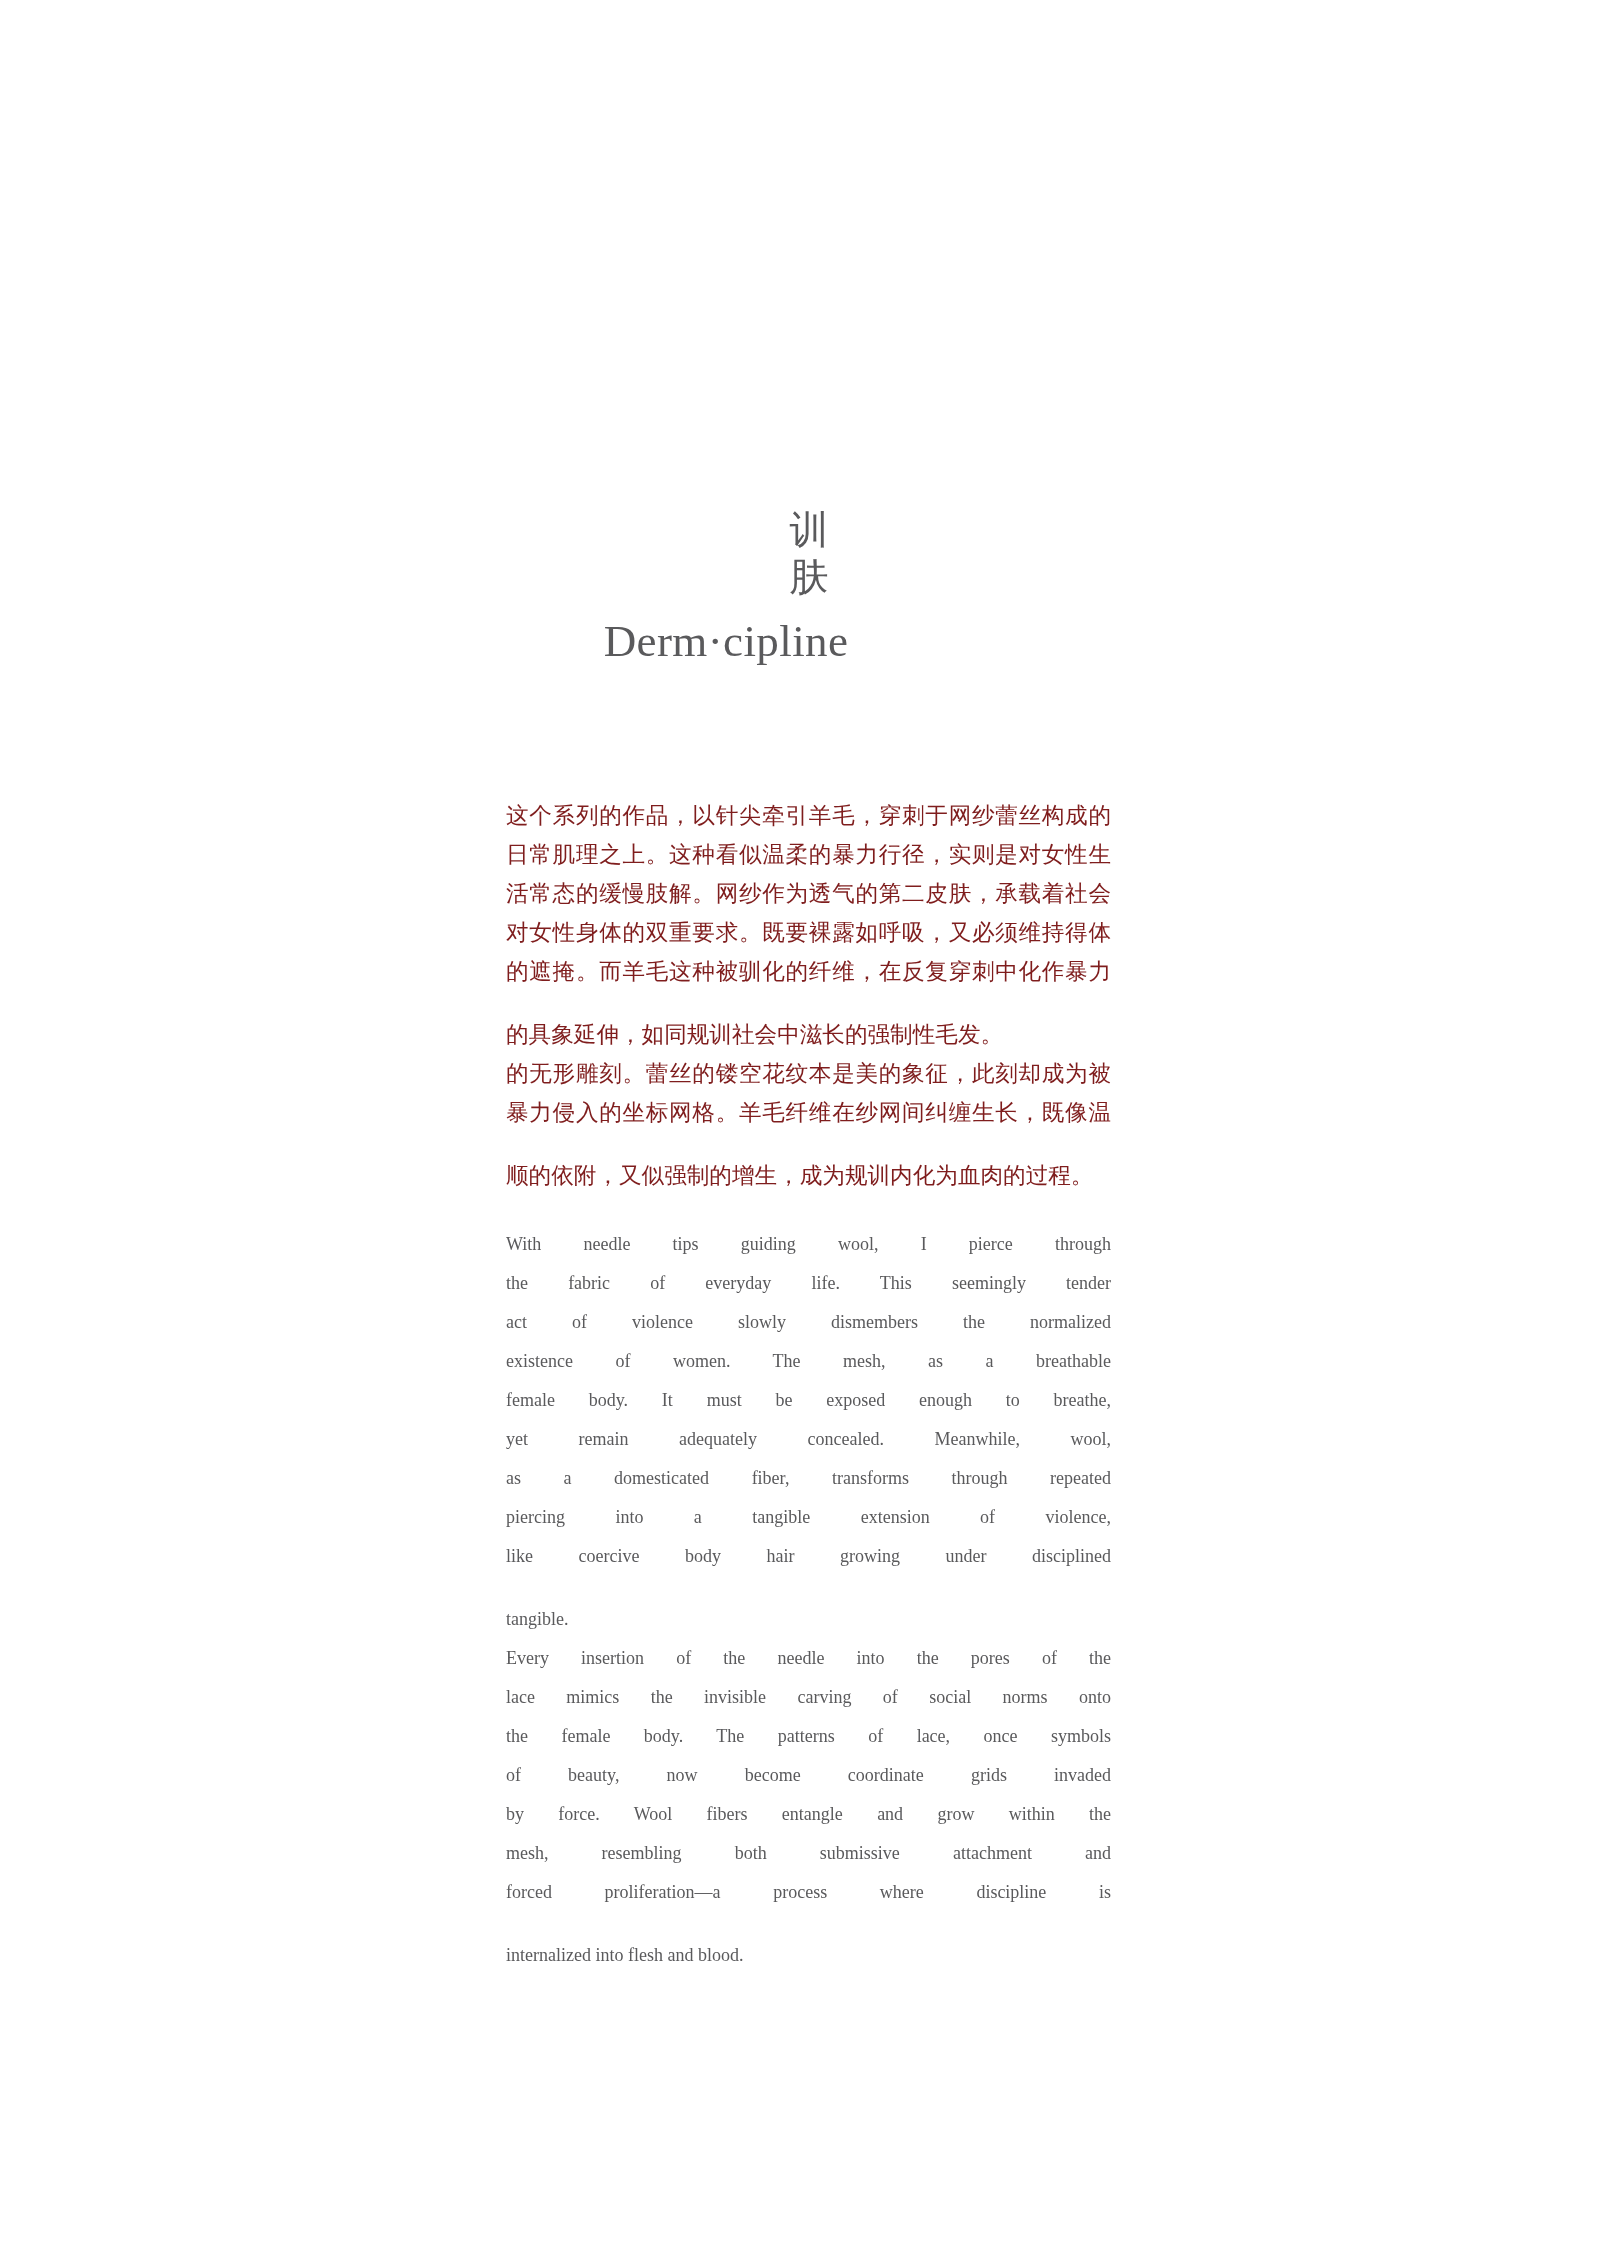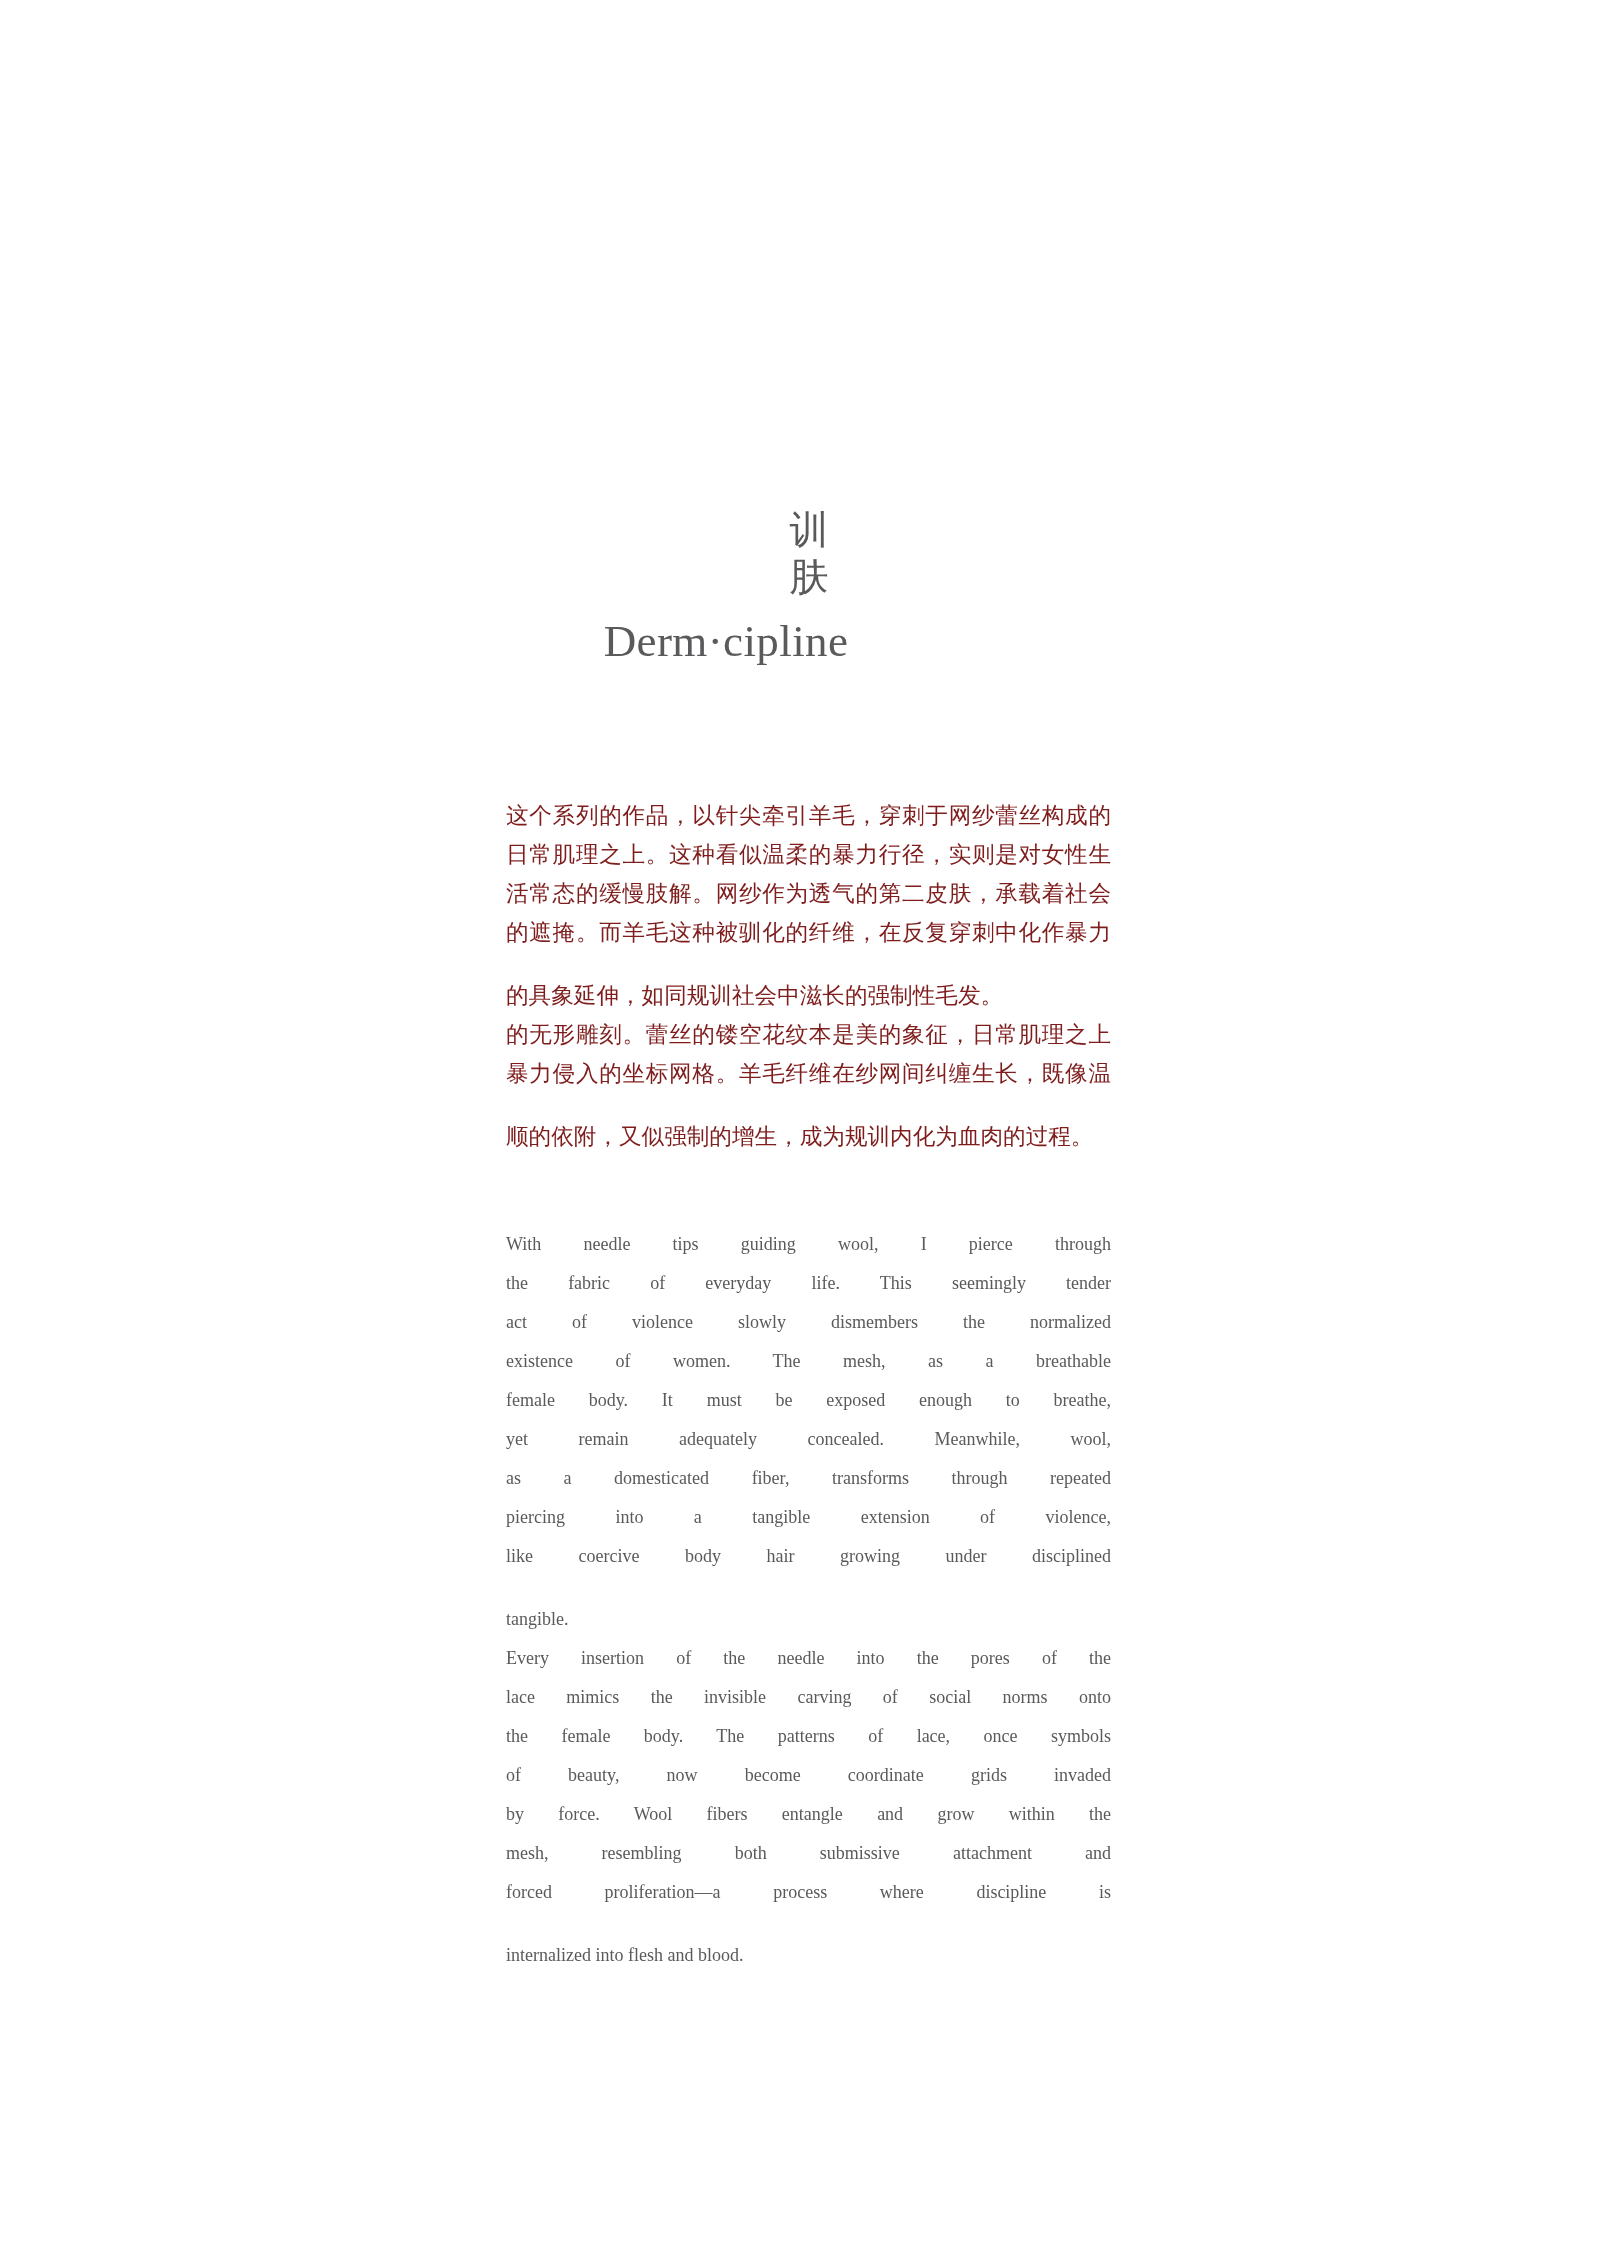--- a/index.html
+++ b/index.html
@@ -86,25 +86,26 @@
   <span class="ch">肤</span>
 </div>
 
 <div class="title-en">Derm·cipline</div>
 
 <div class="text-block cn-block">
   <div>
     <span class="line">这个系列的作品，以针尖牵引羊毛，穿刺于网纱蕾丝构成的</span>
     <span class="line">日常肌理之上。这种看似温柔的暴力行径，实则是对女性生</span>
     <span class="line">活常态的缓慢肢解。网纱作为透气的第二皮肤，承载着社会</span>
+    <span class="line">对女性身体的双重要求。既要裸露如呼吸，又必须维持得体</span>
     <span class="line">的遮掩。而羊毛这种被驯化的纤维，在反复穿刺中化作暴力</span>
     <span class="line last">的具象延伸，如同规训社会中滋长的强制性毛发。</span>
   </div>
   <div>
-    <span class="line">的无形雕刻。蕾丝的镂空花纹本是美的象征，日常肌理之上</span>
+    <span class="line">的无形雕刻。蕾丝的镂空花纹本是美的象征，此刻却成为被</span>
     <span class="line">暴力侵入的坐标网格。羊毛纤维在纱网间纠缠生长，既像温</span>
     <span class="line last">顺的依附，又似强制的增生，成为规训内化为血肉的过程。</span>
   </div>
 </div>
 
 <div class="text-block en-block">
   <div>
     <span class="line">With needle tips guiding wool, I pierce through</span>
     <span class="line">the fabric of everyday life. This seemingly tender</span>
     <span class="line">act of violence slowly dismembers the normalized</span>

